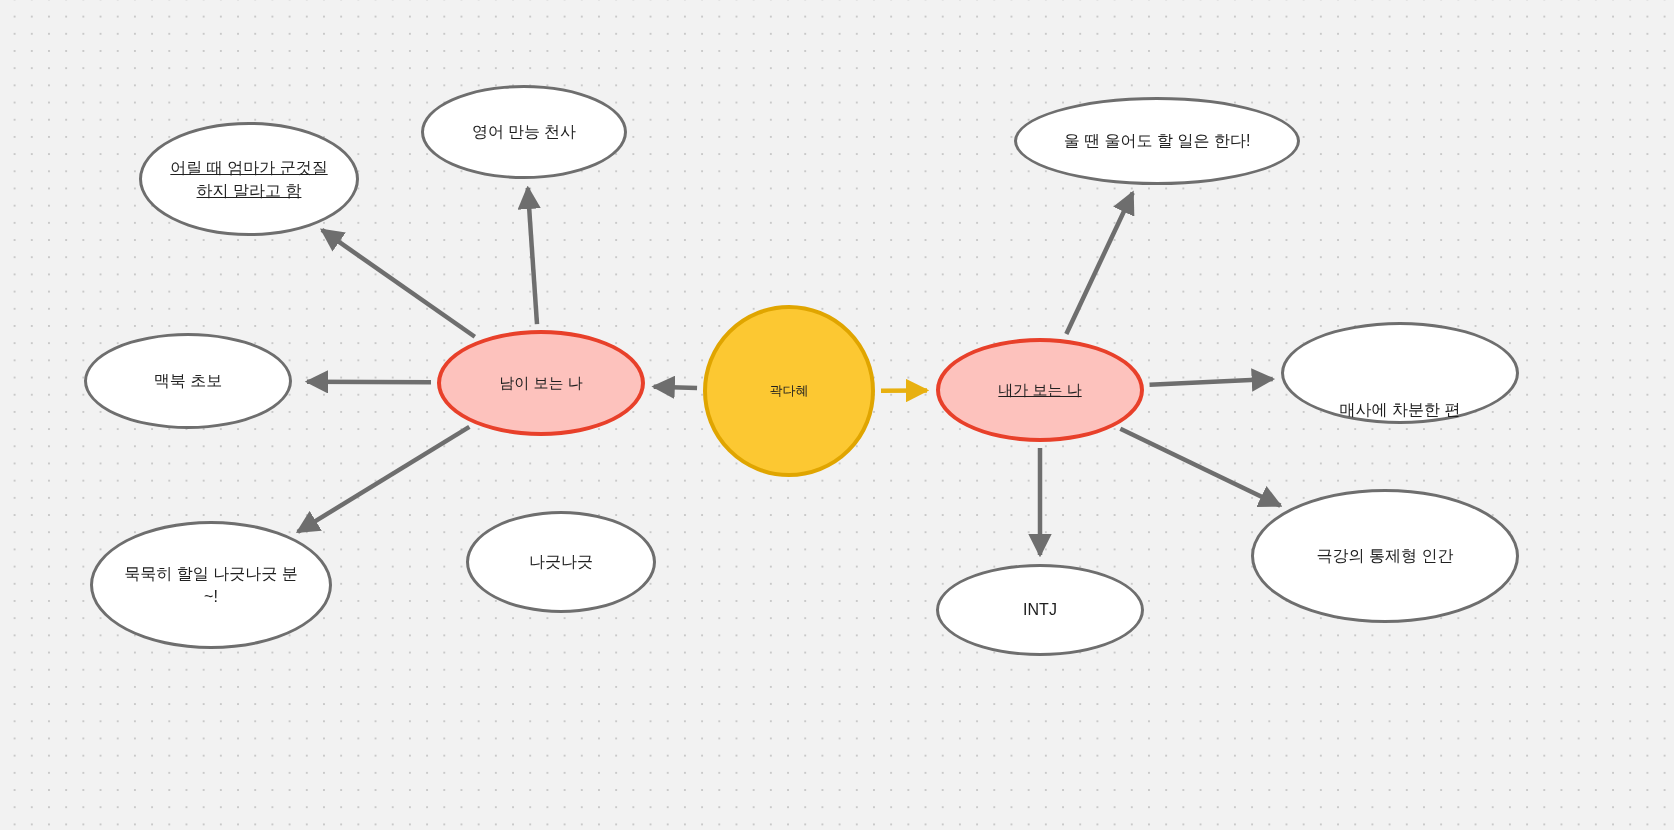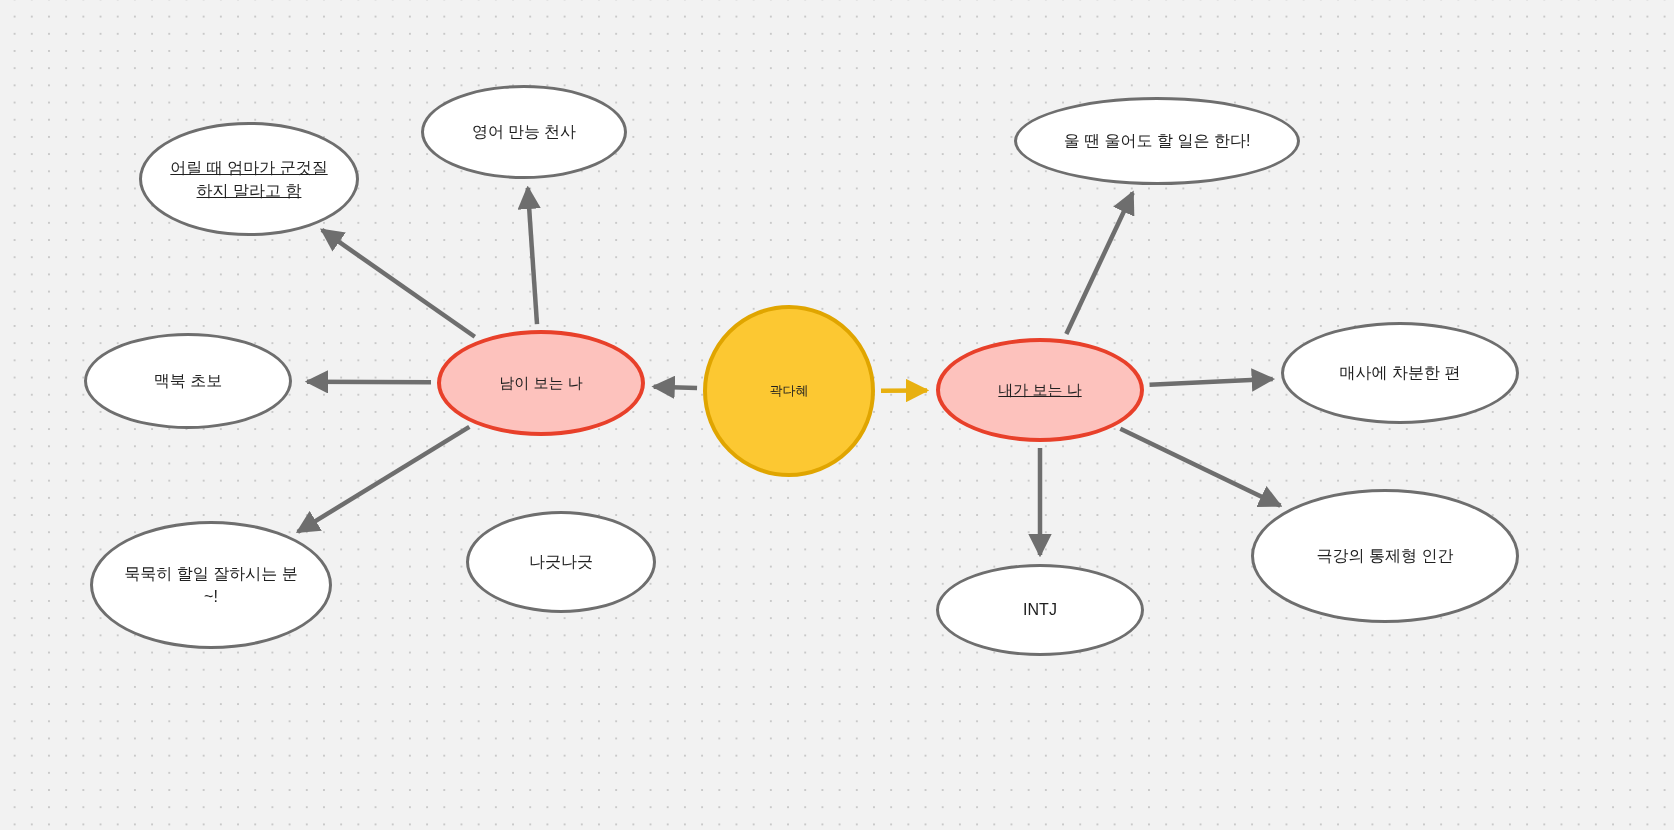--- a/index.html
+++ b/index.html
@@ -81,21 +81,21 @@
       </g>
   </svg>
   <div id="node-layer">
       <div class="node node-root" style="left: 703px; top: 305px; width: 172px; height: 172px;"><span>곽다혜</span></div>
       <div class="node node-branch" style="left: 437px; top: 330px; width: 208px; height: 106px;"><span>남이 보는 나</span></div>
       <div class="node node-branch" style="left: 936px; top: 338px; width: 208px; height: 104px; text-decoration: underline;"><span>내가 보는 나</span></div>
       <div class="node node-leaf" style="left: 139px; top: 122px; width: 220px; height: 114px; text-decoration: underline;"><span>어릴 때 엄마가 군것질
 하지 말라고 함</span></div>
       <div class="node node-leaf" style="left: 421px; top: 85px; width: 206px; height: 94px; font-family: Liberation Serif, serif;"><span>영어 만능 천사</span></div>
       <div class="node node-leaf" style="left: 84px; top: 333px; width: 208px; height: 96px;"><span>맥북 초보</span></div>
-      <div class="node node-leaf" style="left: 90px; top: 521px; width: 242px; height: 128px;"><span>묵묵히 할일 잘하시는 분
+      <div class="node node-leaf" style="left: 90px; top: 521px; width: 242px; height: 128px;"><span>묵묵히 할일 나긋나긋 분
 ~!</span></div>
       <div class="node node-leaf" style="left: 466px; top: 511px; width: 190px; height: 102px;"><span>나긋나긋</span></div>
       <div class="node node-leaf" style="left: 1014px; top: 97px; width: 286px; height: 88px;"><span>울 땐 울어도 할 일은 한다!</span></div>
-      <div class="node node-leaf" style="left: 1281px; top: 322px; width: 238px; height: 102px;"><span>매사에 차분한 편</span></div>
+      <div class="node node-leaf" style="left: 1281px; top: 322px; width: 238px; height: 102px; align-items: flex-end;"><span>매사에 차분한 편</span></div>
       <div class="node node-leaf" style="left: 936px; top: 564px; width: 208px; height: 92px;"><span>INTJ</span></div>
       <div class="node node-leaf" style="left: 1251px; top: 489px; width: 268px; height: 134px;"><span>극강의 통제형 인간</span></div>
     </div>
 </div>
 
 </body></html>

